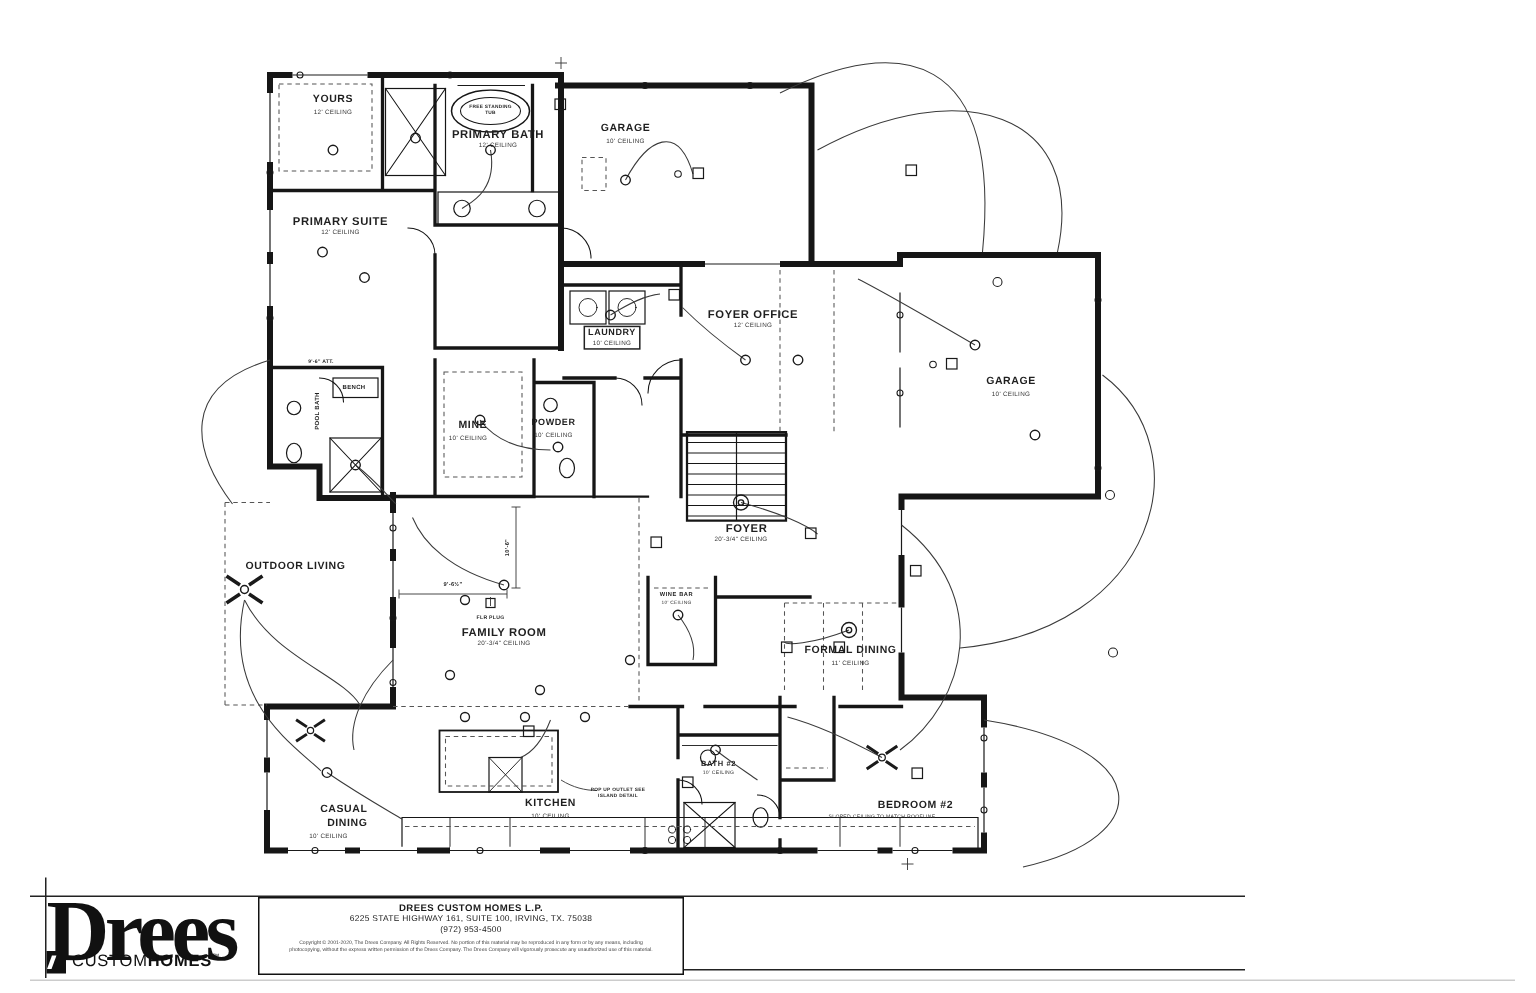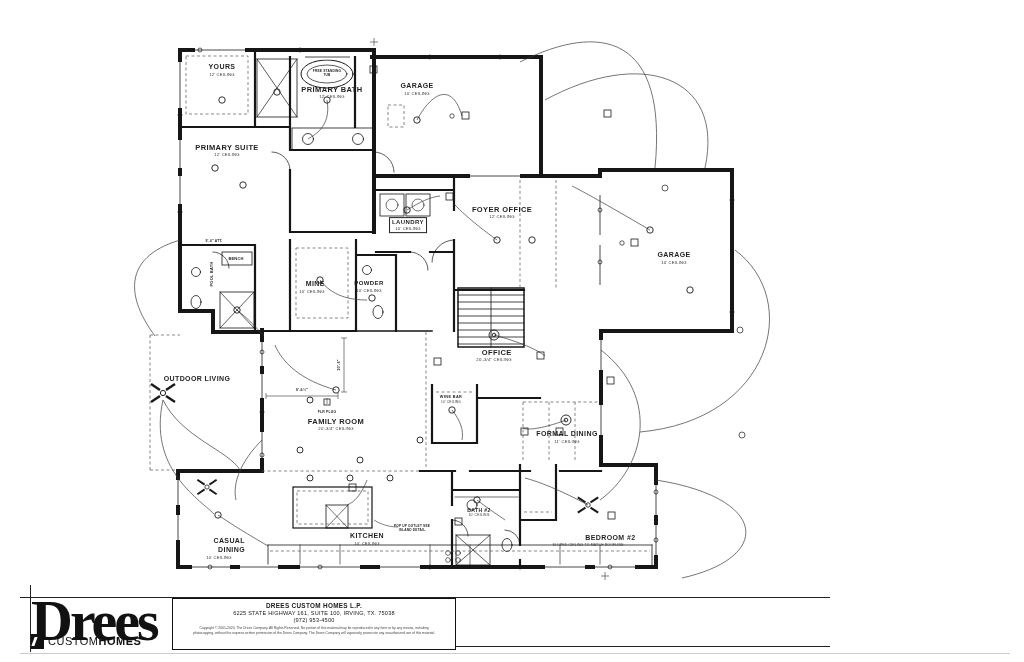--- a/index.html
+++ b/index.html
@@ -288,21 +288,21 @@
 <div class="lbl" style="left:312px;top:287px">
   <div class="rname">MINE</div>
   <div class="rceil">10' CEILING</div>
 </div>
 <div class="lbl" style="left:369px;top:286px">
   <div class="rname" style="font-size:6px">POWDER</div>
   <div class="rceil">10' CEILING</div>
 </div>
 <div class="lbl tiny" style="left:214px;top:241px;font-size:3.4px">9'-6" ATT.</div>
 <div class="lbl" style="left:494px;top:355px">
-  <div class="rname big">OFFICE</div>
+  <div class="rname big">FOYER</div>
   <div class="rceil">20'-3/4" CEILING</div>
 </div>
 <div class="lbl" style="left:197px;top:379px">
   <div class="rname">OUTDOOR LIVING</div>
 </div>
 <div class="lbl" style="left:451px;top:399px">
   <div class="rname" style="font-size:3.8px">WINE BAR</div>
   <div class="rceil" style="font-size:3.2px">10' CEILING</div>
 </div>
 <div class="lbl" style="left:336px;top:424px">

